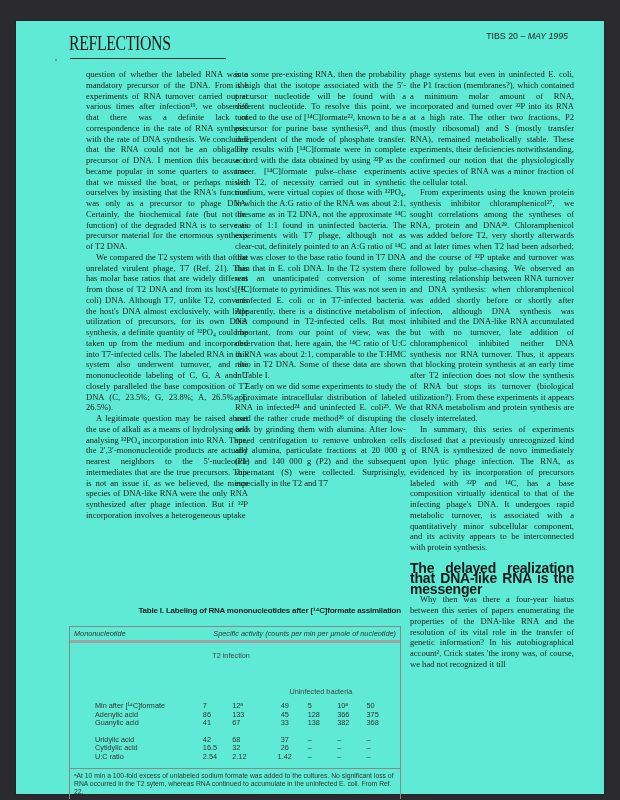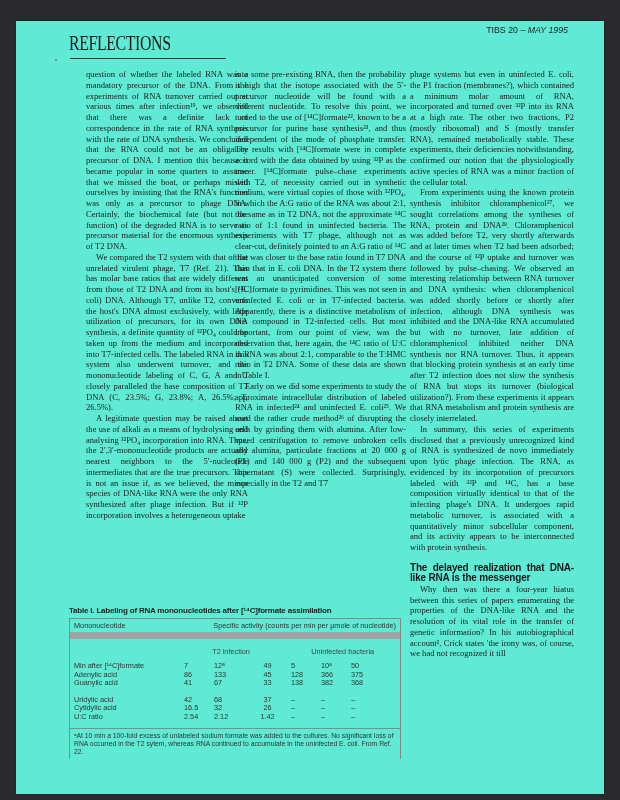--- a/index.html
+++ b/index.html
@@ -19,55 +19,55 @@
   .dot { position: absolute; left: 39px; top: 38px; width: 2px; height: 2px; background: #777; border-radius: 1px; }
   .header-title {
     position: absolute; left: 53px; top: 9px;
     font-family: "Liberation Serif", serif;
     font-size: 22px; letter-spacing: -0.5px;
     transform: scaleX(0.72); transform-origin: left top;
     color: #1a1a1a; font-weight: normal;
   }
   .header-rule { position: absolute; left: 54px; top: 37px; width: 156px; height: 1px; background: #333; }
   .journal {
-    position: absolute; right: 36px; top: 4px;
+    position: absolute; right: 36px; top: 10px;
     font-family: "Liberation Sans", sans-serif; font-size: 8.8px; color: #222;
   }
   .journal i { font-style: italic; }
   .col {
     position: absolute; top: 48px;
     font-size: 8.55px; line-height: 10.75px;
     text-align: justify; hyphens: manual;
   }
   .col p { margin: 0; text-indent: 10px; }
   .col p.first { text-indent: 0; }
   .c1 { left: 70px; width: 162px; }
   .c2 { left: 219px; width: 171px; }
   .c3 { left: 394px; width: 164px; }
   .sect-head {
     font-family: "Liberation Sans", sans-serif; font-weight: bold;
-    font-size: 10px; line-height: 10.5px; margin-top: 10px; letter-spacing: -0.2px;
+    font-size: 14px; line-height: 10.5px; margin-top: 10px; letter-spacing: -0.2px;
   }
   .table-block {
     position: absolute; left: 53px; top: 585px; width: 332px;
     font-family: "Liberation Sans", sans-serif; color: #333;
   }
   .table-caption {
-    font-weight: bold; font-size: 8px; text-align: left; color: #222; margin-bottom: 3px; letter-spacing: -0.2px;
+    font-weight: bold; font-size: 8px; text-align: right; color: #222; margin-bottom: 11px; letter-spacing: -0.2px;
   }
   .tbl { border: 1px solid #888; border-bottom: none; font-size: 7.3px; }
-  .tbl-head { display: flex; border-bottom: 7px solid #a3a3a3; padding: 2px 4px 2px 4px; }
+  .tbl-head { display: flex; border-bottom: 3px solid #a3a3a3; padding: 2px 4px 2px 4px; font-style: italic; }
   .tbl-head .h1 { width: 110px; }
   .tbl-head .h2 { flex: 1; text-align: right; }
   .group-row { display: flex; padding: 8px 4px 0 4px; color: #444; }
   .group-row .g0 { width: 110px; }
   .group-row .g1 { width: 110px; text-align: center; }
-  .group-row .g2 { width: 112px; text-align: center; padding-left: 6px; }
+  .group-row .g2 { width: 112px; padding-left: 6px; margin-top: 36px; }
   .rows { padding: 6px 4px 0 4px; }
-  .row { display: flex; line-height: 8.6px; }
+  .row { display: flex; line-height: 8.6px; margin-left: 21px; }
   .row .lab { width: 110px; }
   .row .v { width: 30px; }
   .row .v.gap { width: 47px; text-align: center; }
   .spacer { height: 8px; }
   .tbl-bottom { border-top: 1px solid #888; margin-top: 6px; }
   .footnote { font-size: 6.8px; line-height: 8.2px; padding: 3px 4px; border-left: 1px solid #888; border-right: 1px solid #888; color: #333; }
 </style>
 </head>
 <body>
 

